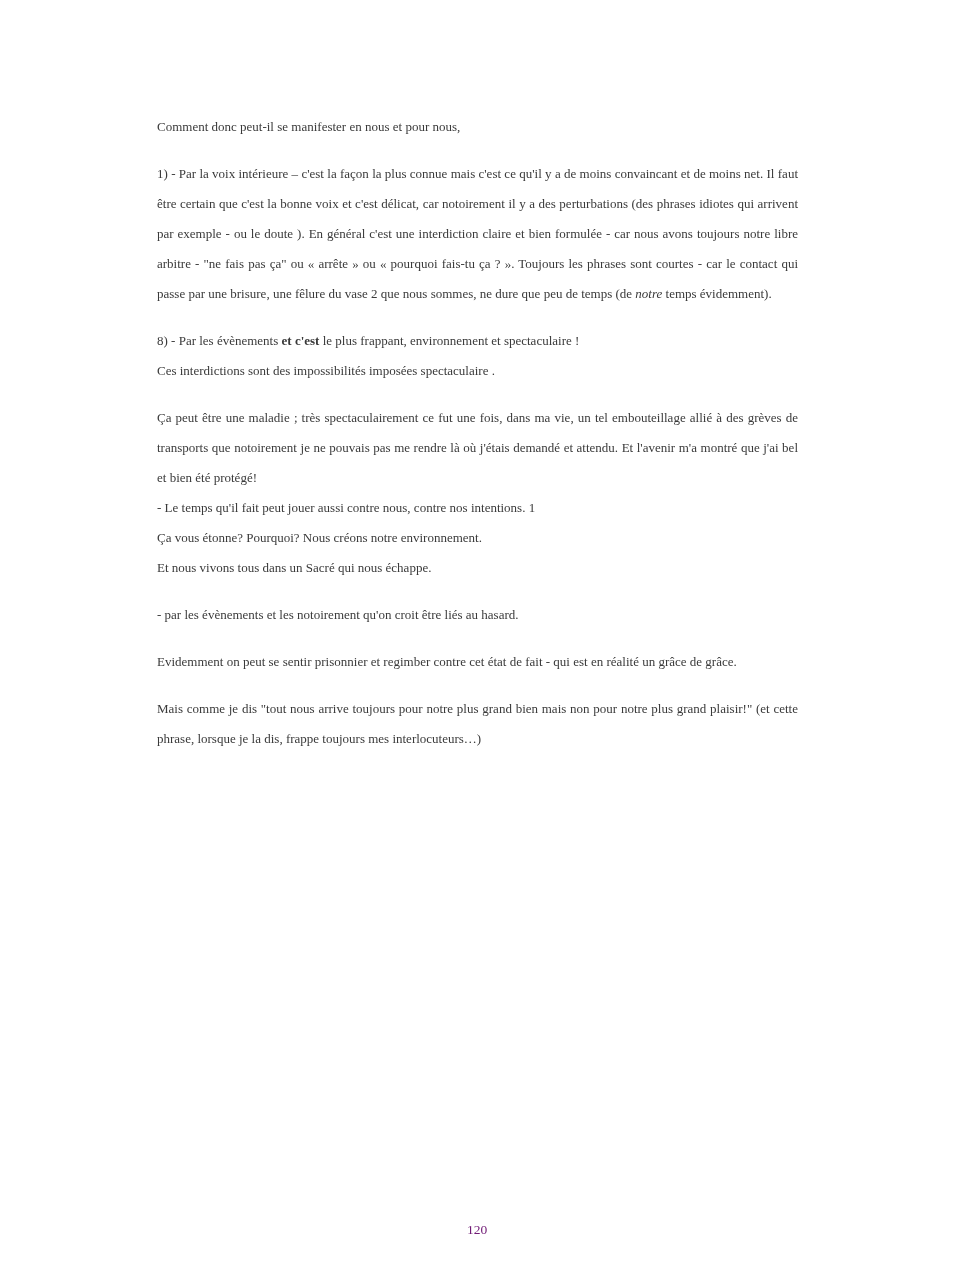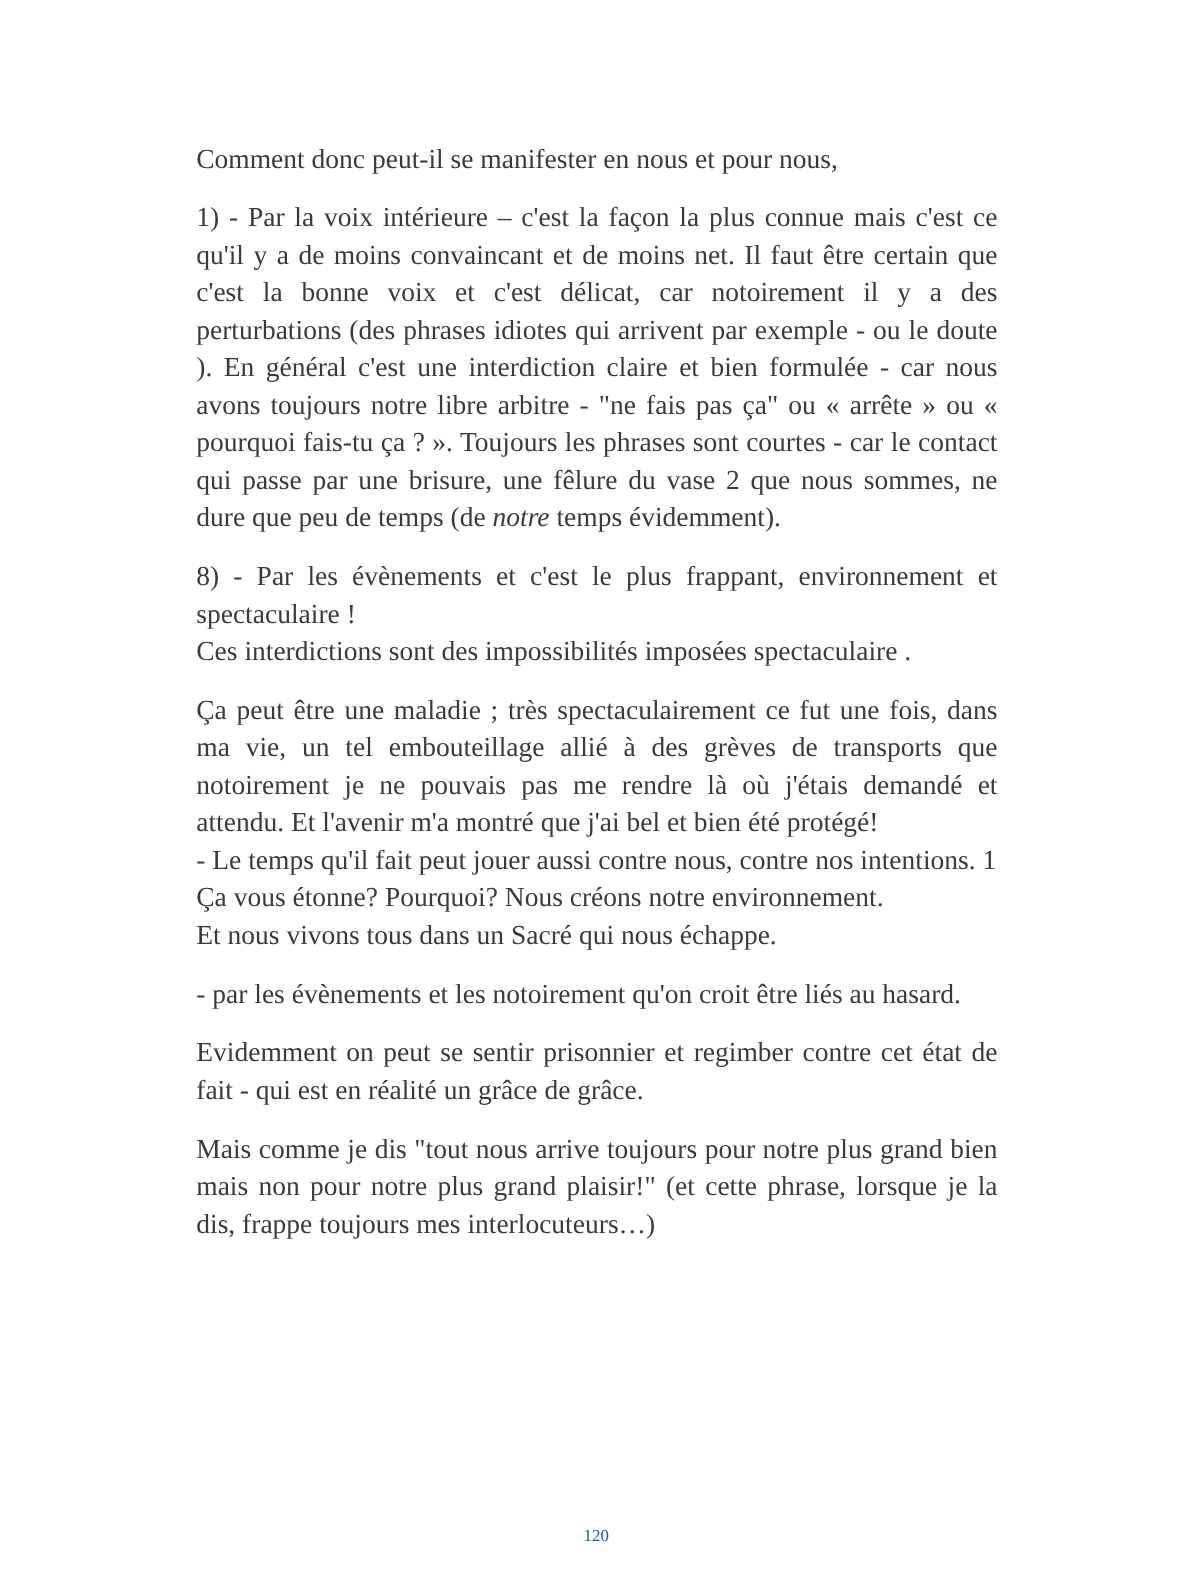--- a/index.html
+++ b/index.html
@@ -21,41 +21,41 @@
     overflow: hidden;
   }
   .page-body {
     position: absolute;
     left: 157px;
     top: 112px;
     width: 641px;
   }
   .para {
     margin: 0 0 17px 0;
-    font-size: 22px;
+    font-size: 13px;
     line-height: 30px;
     text-align: justify;
     text-justify: inter-word;
   }
   .para .bold {
-    font-weight: normal;
+    font-weight: bold;
   }
   .para .italic {
     font-style: italic;
   }
   .page-footer {
     position: absolute;
     left: 0;
     top: 1220px;
     width: 954px;
     text-align: center;
   }
   .page-number {
     font-size: 13.5px;
-    color: #1d4ed8;
+    color: #701a75;
   }
 </style>
 </head>
 <body>
 
 <div class="page">
   <div class="page-body">
       <p class="para"><span>Comment donc peut-il se manifester en nous et pour nous,</span></p>
       <p class="para"><span>1) - Par la voix intérieure – c'est la façon la plus connue mais c'est ce qu'il y a de moins convaincant et de moins net. Il faut être certain que c'est la bonne voix et c'est délicat, car notoirement il y a des perturbations (des phrases idiotes qui arrivent par exemple - ou le doute ). En général c'est une interdiction claire et bien formulée - car nous avons toujours notre libre arbitre - "ne fais pas ça" ou « arrête » ou « pourquoi fais-tu ça ? ». Toujours les phrases sont courtes - car le contact qui passe par une brisure, une fêlure du vase 2 que nous sommes, ne dure que peu de temps (de </span><span class="italic">notre</span><span> temps évidemment).</span></p>
       <p class="para"><span>8) - Par les évènements </span><span class="bold">et c'est</span><span> le plus frappant, environnement et spectaculaire !</span><br><span>Ces interdictions sont des impossibilités imposées spectaculaire .</span></p>

